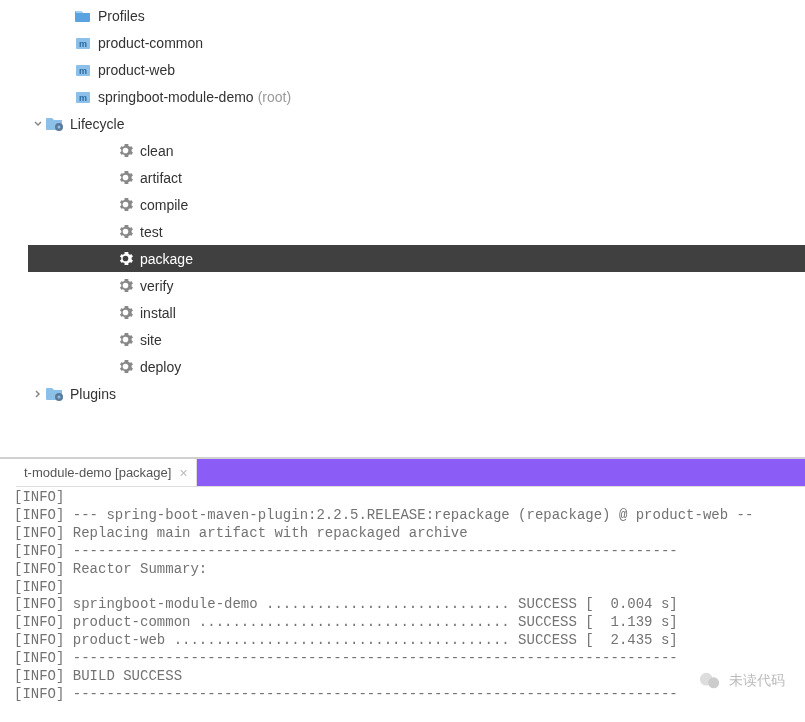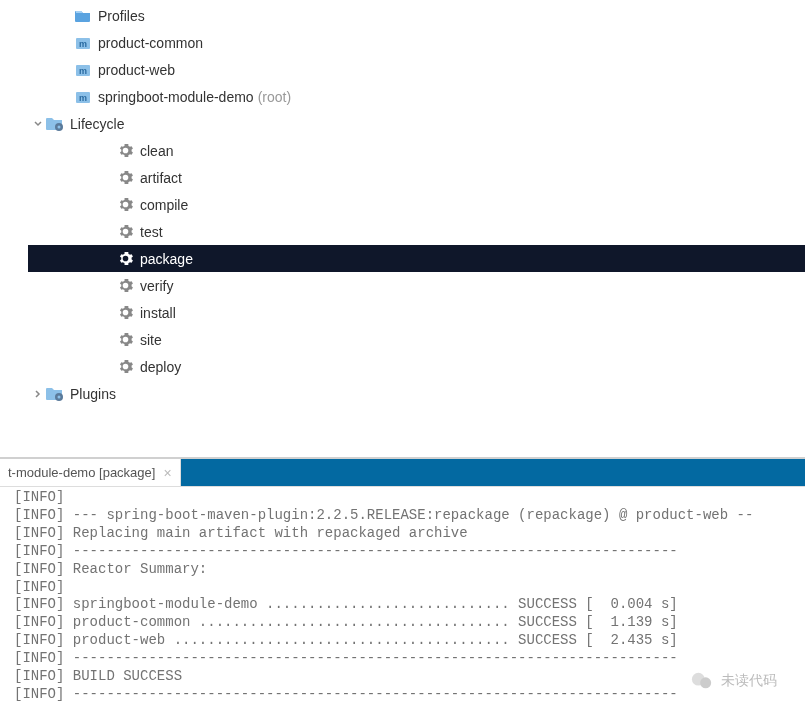--- a/index.html
+++ b/index.html
@@ -20,21 +20,21 @@
       padding-bottom: 20px;
     }
     .tree-item {
       display: flex;
       align-items: center;
       height: 27px;
       padding-left: 10px;
       cursor: pointer;
     }
     .tree-item.selected {
-      background: #0f172a;
+      background: #404040;
       color: #fff;
     }
     .tree-item .chevron {
       width: 16px;
       display: inline-flex;
       justify-content: center;
       align-items: center;
       color: #888;
       font-size: 10px;
     }
@@ -74,24 +74,25 @@
       border-top: 2px solid #d0d0d0;
       flex: 1;
       display: flex;
       flex-direction: column;
       overflow: hidden;
       margin-top: 30px;
     }
     .console-tab-bar {
       display: flex;
       align-items: center;
-      background: #0369a1;
+      background: #8b5cf6;
       height: 28px;
       border-bottom: 1px solid #ddd;
       padding-left: 0;
+      margin-left: 16px;
     }
     .console-tab {
       display: flex;
       align-items: center;
       padding: 0 8px;
       height: 100%;
       background: #fff;
       color: #555;
       font-size: 13px;
       border-right: 1px solid #ddd;
@@ -107,21 +108,21 @@
       font-size: 14px;
       padding: 2px 6px;
       white-space: pre;
       overflow: hidden;
       color: #737373;
       line-height: 1.28;
       margin-left: 8px;
     }
     .watermark {
       position: absolute;
-      right: 28px;
+      right: 20px;
       bottom: 30px;
       color: #bbb;
       font-size: 14px;
       display: flex;
       align-items: center;
       gap: 8px;
     }
     .watermark svg { width: 22px; height: 22px; }
   </style>
 </head>

